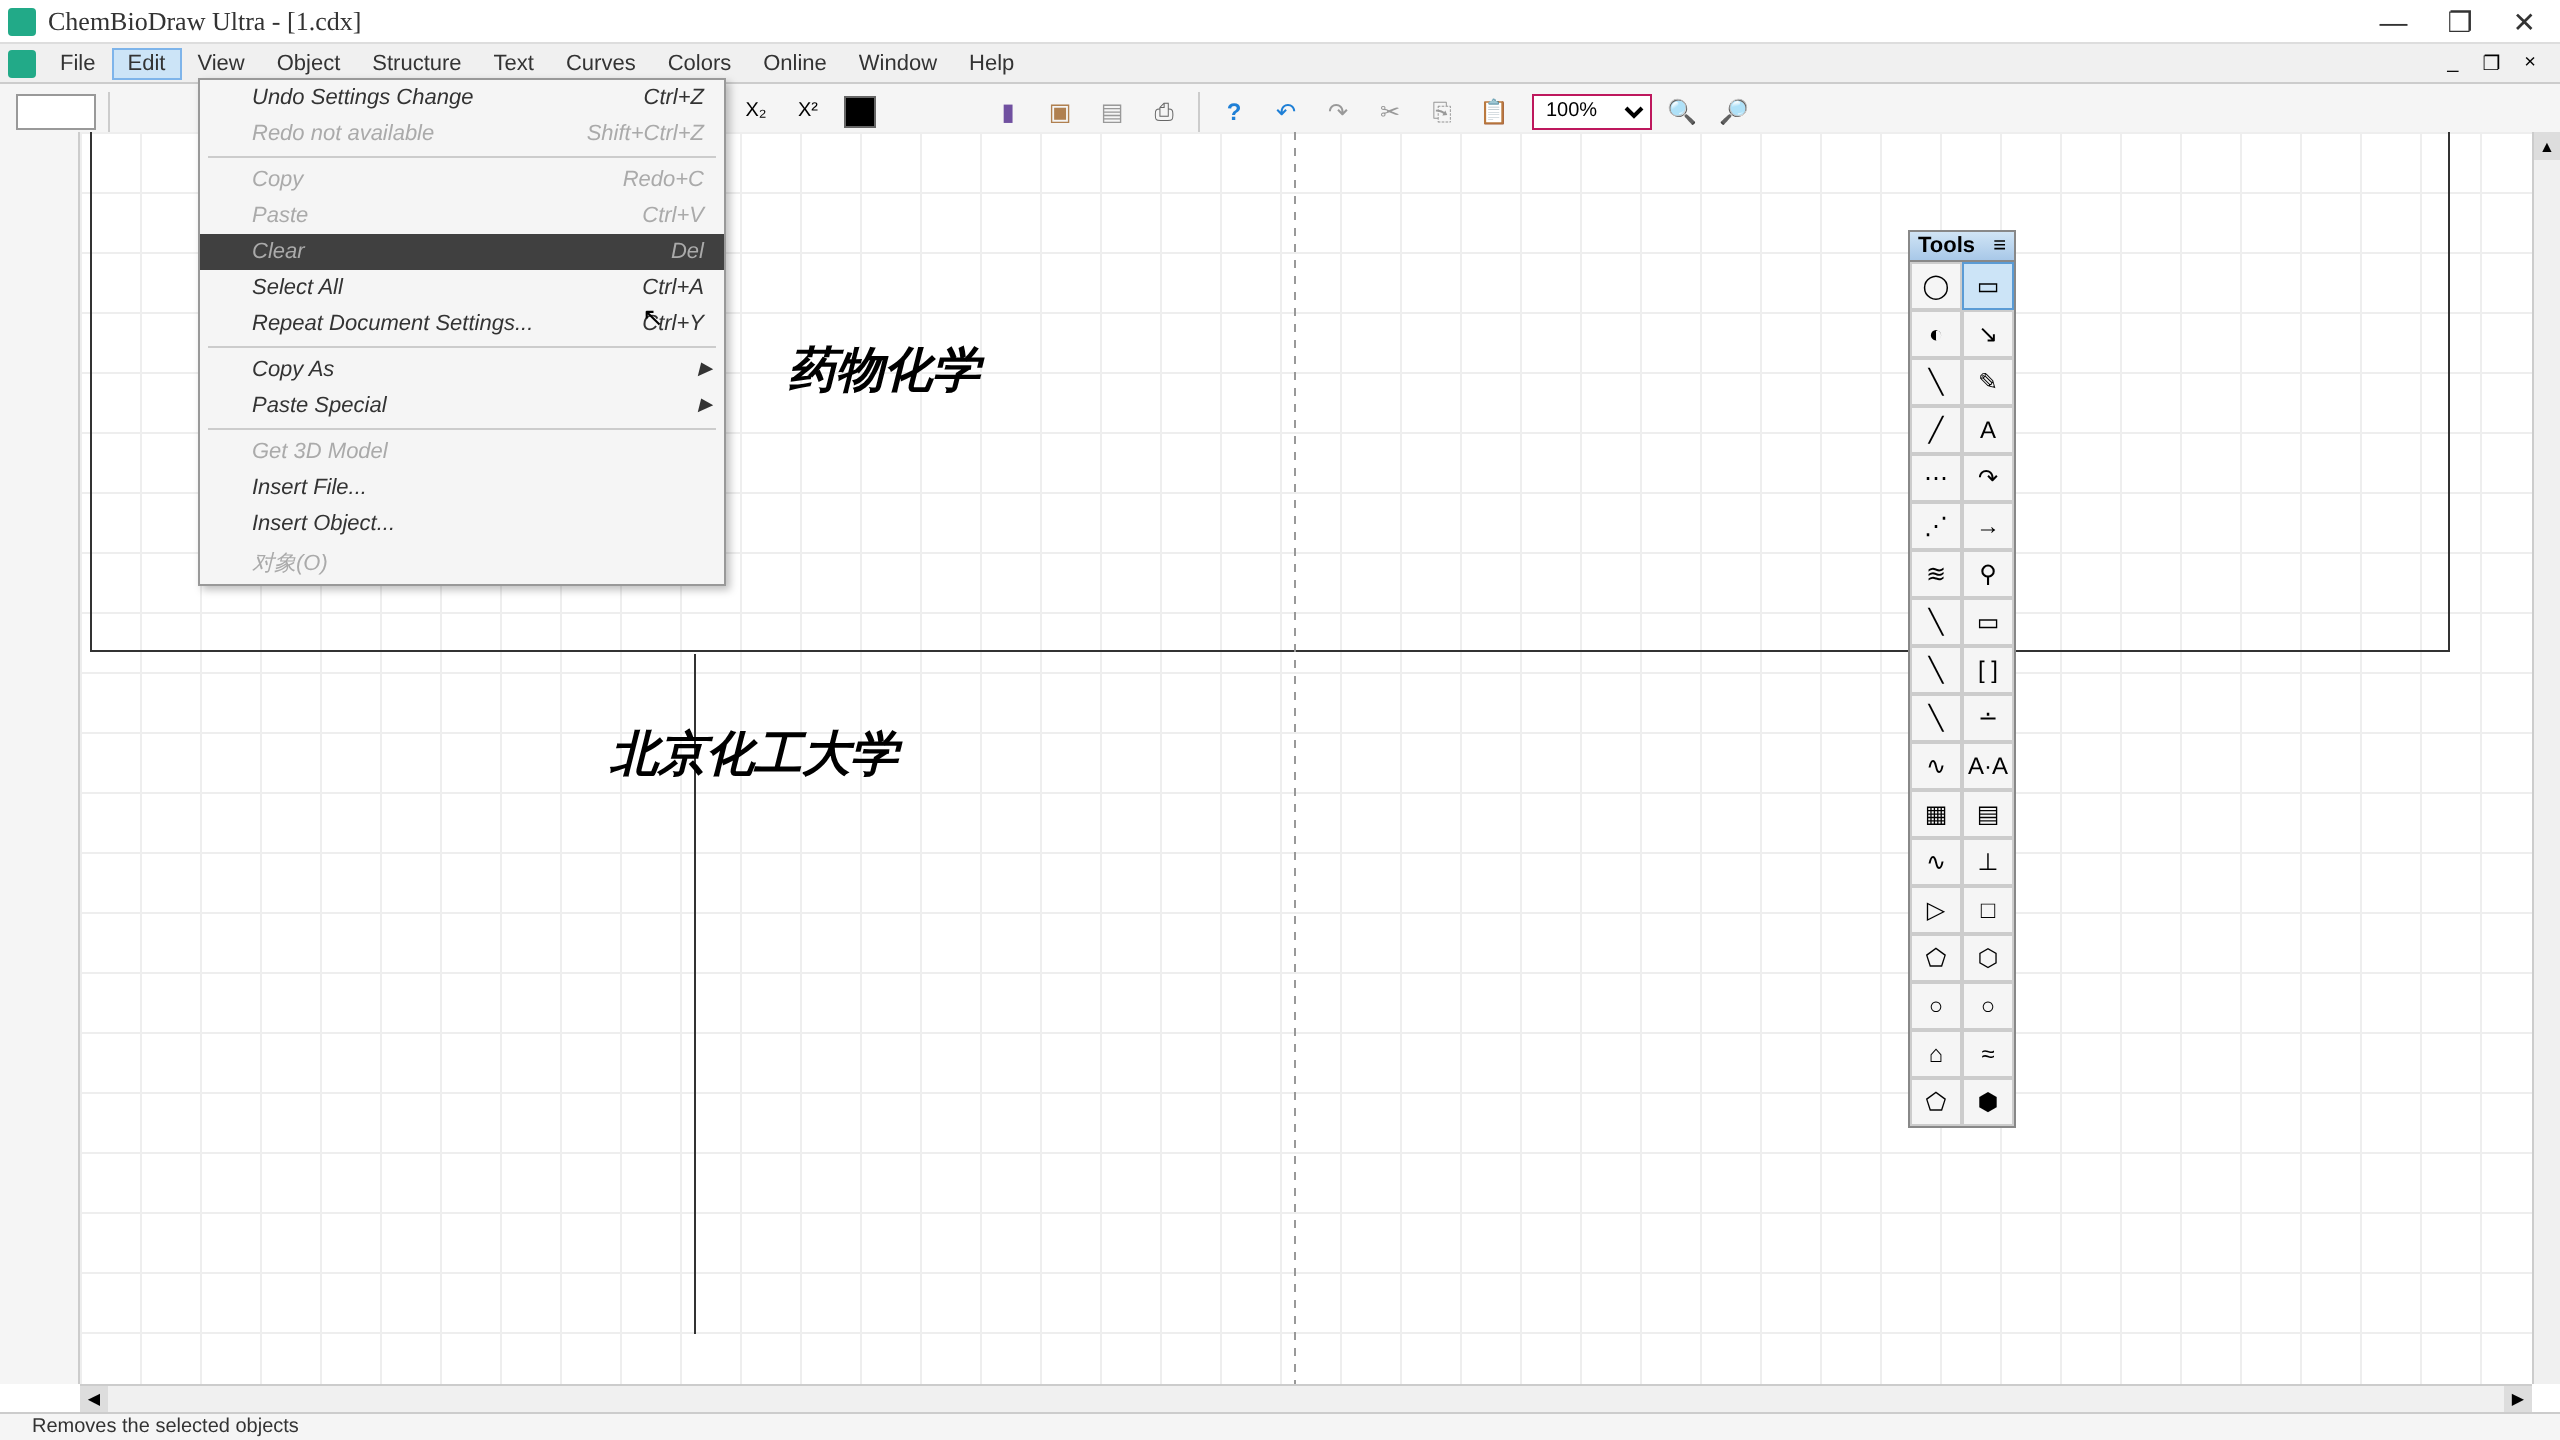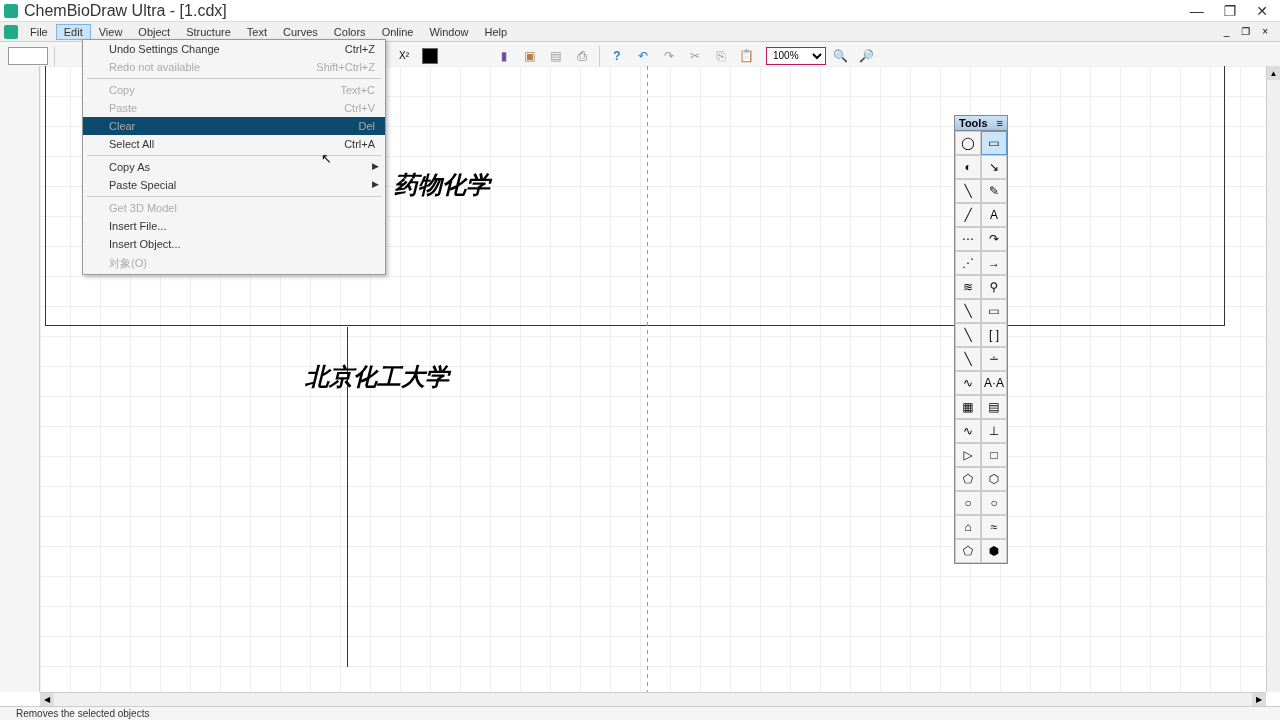--- a/index.html
+++ b/index.html
@@ -1,37 +1,37 @@
 <!DOCTYPE html>
 <html><head>
 <meta charset="utf-8">
 <style>
 * { margin: 0; padding: 0; box-sizing: border-box; font-family: 'Segoe UI', Tahoma, sans-serif; }
 body { width: 1280px; height: 720px; background: #fff; overflow: hidden; position: relative; }
 
 
 .title-bar { height: 22px; background: #fff; display: flex; align-items: center; padding: 0 4px; border-bottom: 1px solid #ddd; }
 .title-icon { width: 14px; height: 14px; background: #2a8; border-radius: 2px; margin-right: 6px; }
-.title-text { font-size: 16px; color: #333; }
+.title-text { font-size: 13px; color: #333; font-family: Liberation Serif, serif; }
 .title-controls { margin-left: auto; display: flex; gap: 20px; padding-right: 8px; }
 .title-controls span { font-size: 14px; cursor: pointer; color: #333; }
 
 
 .menu-bar { height: 20px; background: #f0f0f0; display: flex; align-items: center; padding: 0 4px; border-bottom: 1px solid #ccc; position: relative; }
 .menu-mdi-icon { width: 14px; height: 14px; background: #2a8; border-radius: 2px; margin-right: 4px; }
 .menu-item { padding: 2px 8px; font-size: 11px; color: #333; cursor: pointer; }
 .menu-item.active { background: #cce4f7; border: 1px solid #7eb4ea; padding: 1px 7px; }
 .mdi-controls { margin-left: auto; display: flex; gap: 4px; font-size: 10px; padding-right: 4px; }
 .mdi-controls span { cursor: pointer; padding: 0 4px; }
 
 
-.dropdown { position: absolute; top: 39px; left: 82px; width: 304px; background: #f5f5f5; border: 1px solid #999; box-shadow: 2px 2px 4px rgba(0,0,0,0.25); z-index: 100; }
+.dropdown { position: absolute; top: 39px; left: 99px; width: 264px; background: #f5f5f5; border: 1px solid #999; box-shadow: 2px 2px 4px rgba(0,0,0,0.25); z-index: 100; font-style: italic; }
 .dd-item { display: flex; padding: 3px 10px 3px 26px; font-size: 11px; color: #333; cursor: pointer; position: relative; }
 .dd-item.disabled { color: #aaa; cursor: default; }
-.dd-item.hover { background: #0c4a6e; }
+.dd-item.hover { background: #404040; }
 .dd-shortcut { margin-left: auto; }
 .dd-sep { height: 1px; background: #ccc; margin: 2px 4px; }
 .dd-arrow { position: absolute; right: 6px; font-size: 9px; }
 
 
 .toolbar { height: 28px; background: #f5f5f5; border-bottom: 1px solid #ccc; display: flex; align-items: center; padding: 0 8px; gap: 4px; }
 .tb-btn { width: 22px; height: 22px; display: flex; align-items: center; justify-content: center; cursor: pointer; font-size: 12px; }
 .tb-sep { width: 1px; height: 20px; background: #ccc; margin: 0 2px; }
 .tb-font { width: 40px; height: 18px; border: 1px solid #999; background: #fff; font-size: 10px; }
 .tb-under { text-decoration: underline; font-family: serif; }
@@ -114,33 +114,37 @@
       <span>Undo Settings Change</span>
       <span class="dd-shortcut">Ctrl+Z</span>
     </div>
     <div class="dd-item disabled">
       <span>Redo not available</span>
       <span class="dd-shortcut">Shift+Ctrl+Z</span>
     </div>
     <div class="dd-sep"></div>
     <div class="dd-item disabled">
       <span>Copy</span>
-      <span class="dd-shortcut">Text+C</span>
+      <span class="dd-shortcut">Redo+C</span>
     </div>
     <div class="dd-item disabled">
       <span>Paste</span>
       <span class="dd-shortcut">Ctrl+V</span>
     </div>
     <div class="dd-item disabled hover">
       <span>Clear</span>
       <span class="dd-shortcut">Del</span>
     </div>
     <div class="dd-item">
       <span>Select All</span>
       <span class="dd-shortcut">Ctrl+A</span>
+    </div>
+    <div class="dd-item">
+      <span>Repeat Document Settings...</span>
+      <span class="dd-shortcut">Ctrl+Y</span>
     </div>
     <div class="dd-sep"></div>
     <div class="dd-item">
       <span>Copy As</span>
       <span class="dd-arrow">▶</span>
     </div>
     <div class="dd-item">
       <span>Paste Special</span>
       <span class="dd-arrow">▶</span>
     </div>

